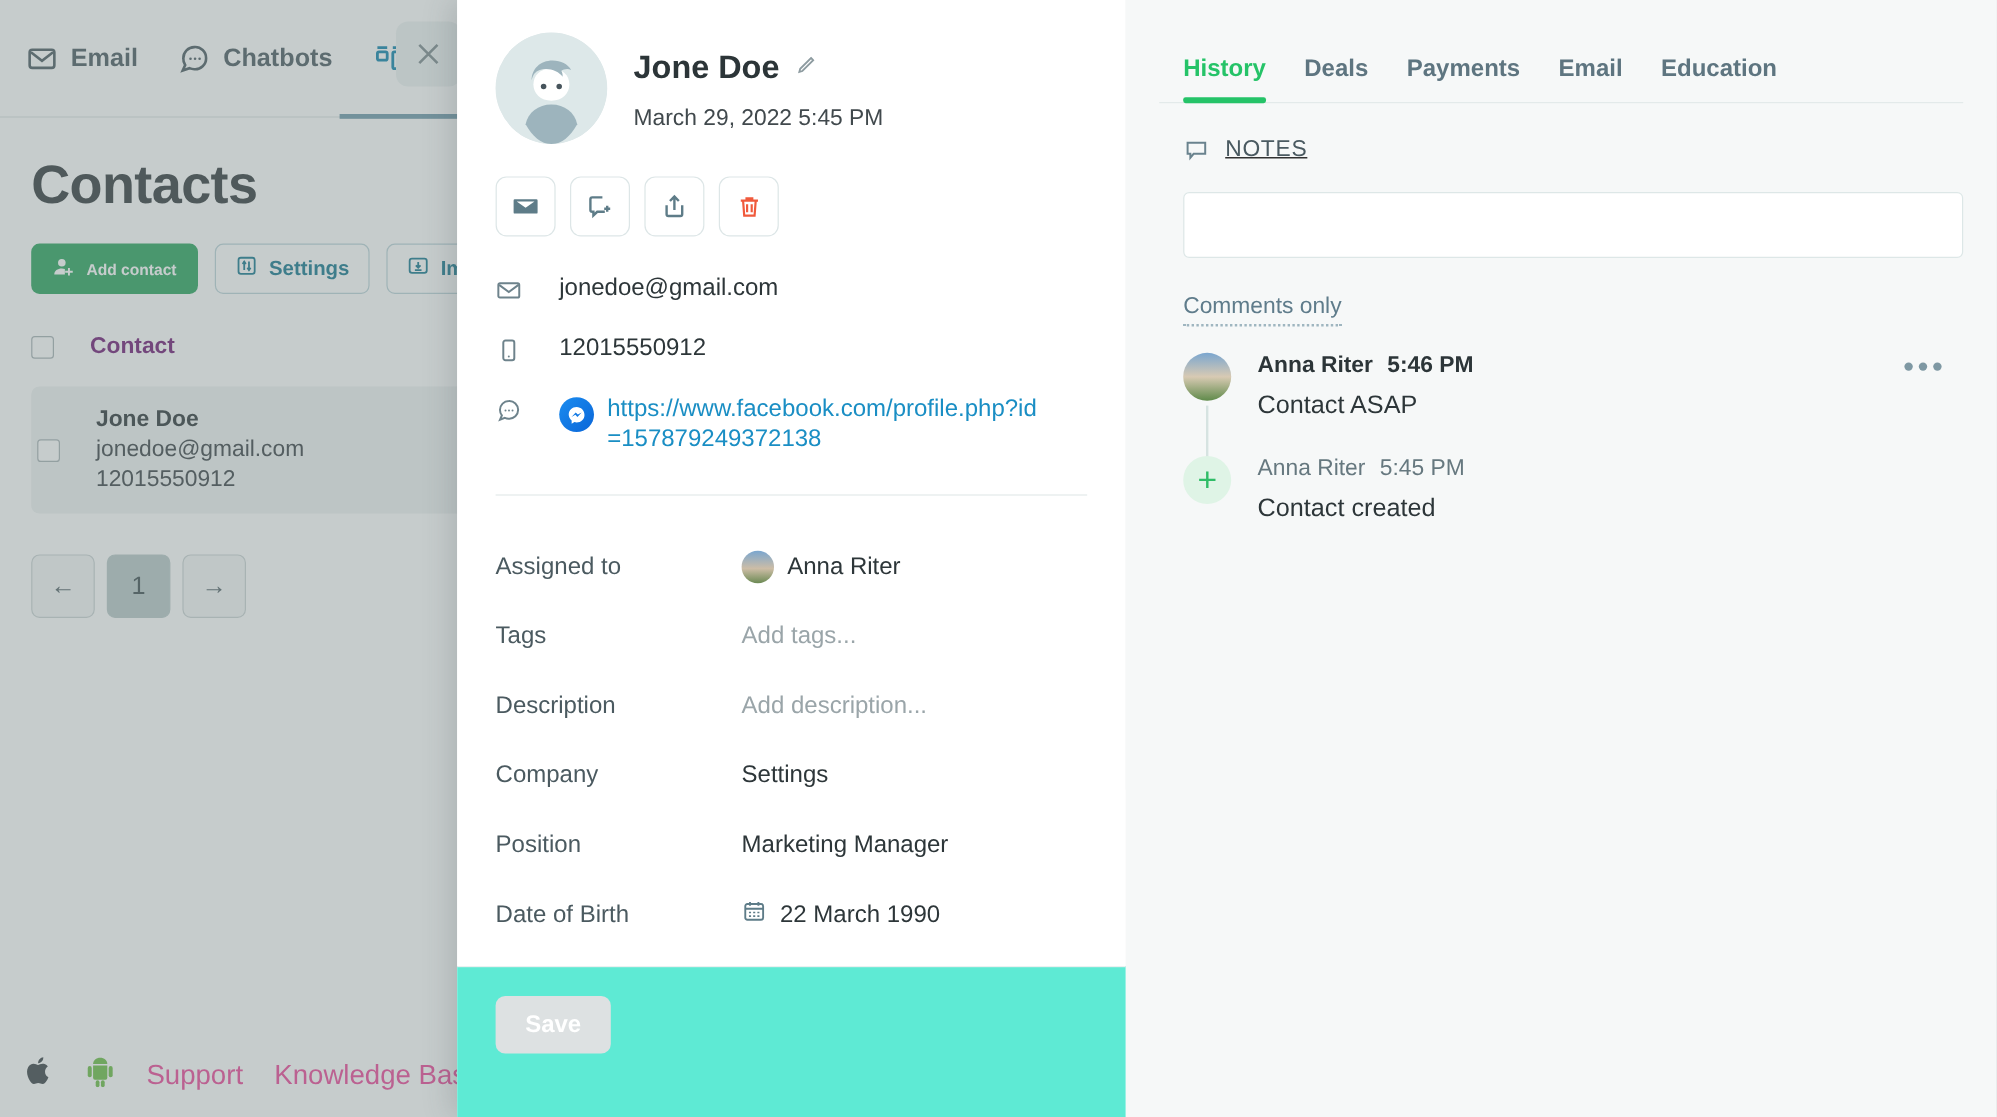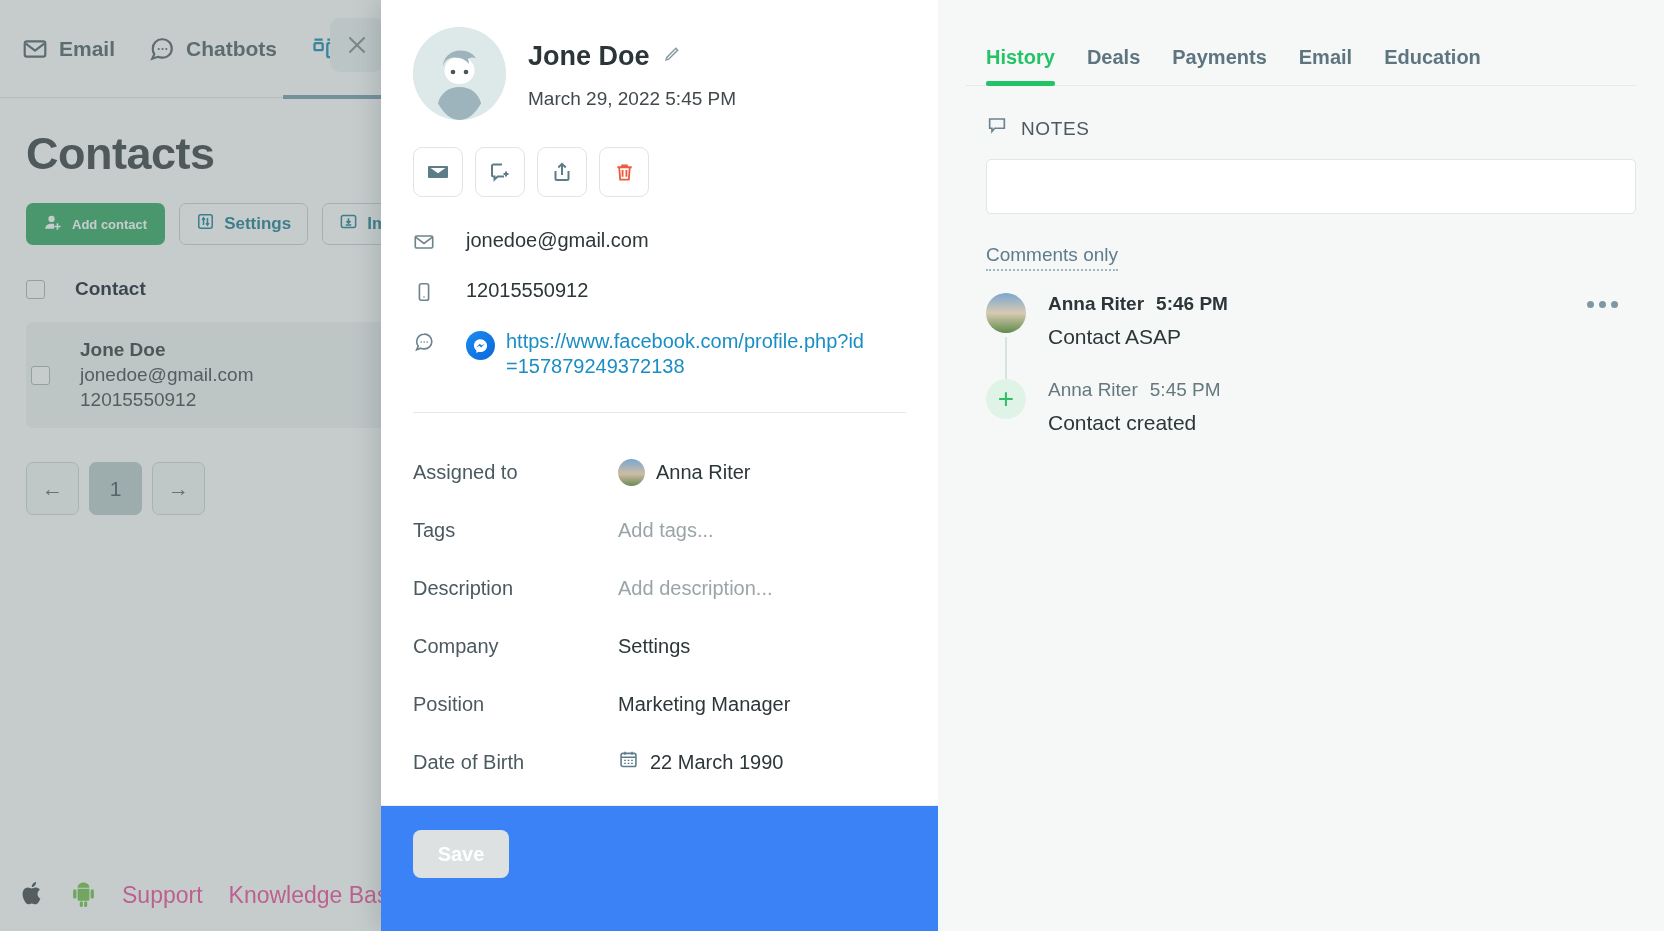--- a/index.html
+++ b/index.html
@@ -88,21 +88,21 @@
   .bg-table-head {
     position: absolute; left: 26px; top: 278px;
     width: 600px; display: flex; align-items: center; gap: 30px;
   }
   .chk {
     width: 19px; height: 19px; border: 1.5px solid #a8b3b6;
     border-radius: 3px; background: #fff; cursor: pointer;
     flex: none;
   }
   .col-contact {
-    font-size: 19px; font-weight: bold; color: #0f172a;
+    font-size: 19px; font-weight: bold; color: #701a75;
     cursor: pointer;
   }
   .bg-row {
     position: absolute; left: 26px; top: 322px;
     width: 560px; min-height: 106px;
     background: #f0f3f3; border-radius: 7px;
     display: flex; align-items: center; gap: 30px;
     padding: 12px 18px 12px 5px;
   }
   .bg-row-cell { display: flex; flex-direction: column; gap: 3px; }
@@ -203,21 +203,21 @@
   .m-fval { font-size: 20px; color: #2d3639; display: flex; align-items: center; gap: 11px; }
   .m-fval.placeholder { color: #9aa5a9; }
   .m-fval-avatar {
     width: 27px; height: 27px; border-radius: 50%;
     background: linear-gradient(180deg,#7aa6cf 0%,#cdbda6 55%,#6c8a54 100%);
     flex: none;
   }
 
   .m-footer {
     flex: none; height: 126px;
-    background: #3b82f6;
+    background: #5eead4;
     border-top: 1px solid #eaf0f0;
     padding: 24px 32px;
   }
   .btn-save {
     width: 96px; height: 48px; border-radius: 8px;
     background: #dde1e2; color: #ffffff; border: none;
     font-size: 20px; font-weight: bold; cursor: pointer;
     font-family: "Liberation Sans", sans-serif;
   }
 
@@ -237,22 +237,23 @@
     font-size: 20px; font-weight: bold; color: #5e7580;
     padding-bottom: 16px; cursor: pointer; position: relative;
   }
   .m-tab.active { color: #25c368; }
   .m-tab.active::after {
     content: ""; position: absolute; left: 0; right: 0; bottom: -1px;
     height: 5px; background: #25c368; border-radius: 2px;
   }
 
   .notes-head {
-    display: flex; align-items: flex-end; gap: 13px;
+    display: flex; align-items: flex-start; gap: 13px;
     margin: 28px 0 0 20px;
+    text-decoration: underline;
   }
   .notes-title { font-size: 19px; color: #4a5a61; letter-spacing: 0.6px; }
   .notes-box {
     margin: 19px 0 0 20px;
     height: 55px; background: #fff;
     border: 1px solid #dde7e7; border-radius: 5px;
     cursor: text;
   }
   .comments-only {
     margin: 30px 0 0 20px;

